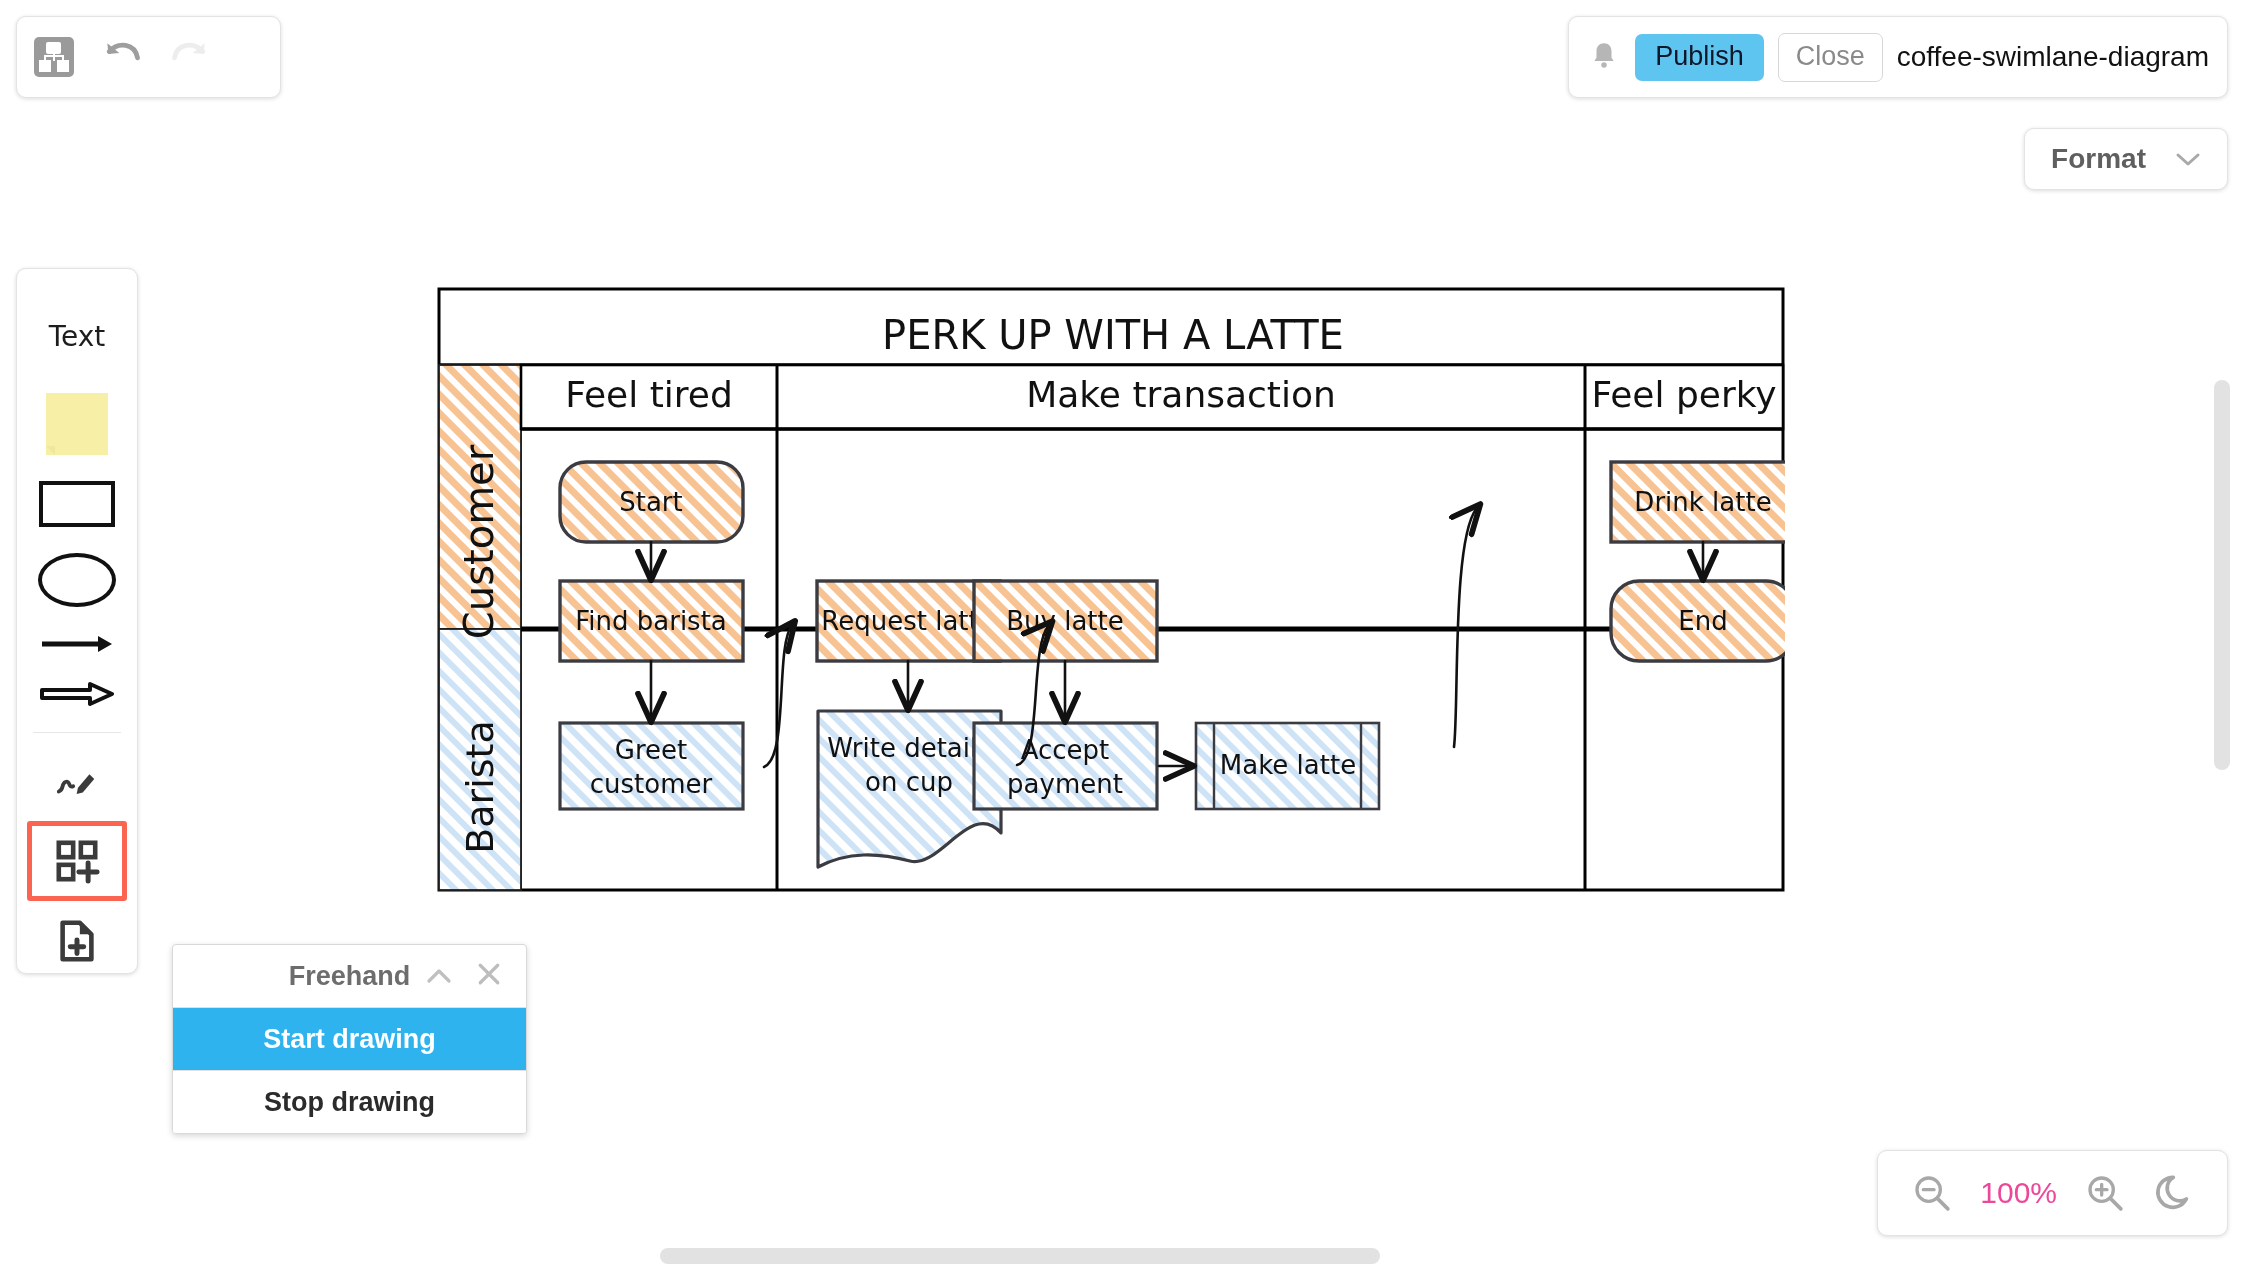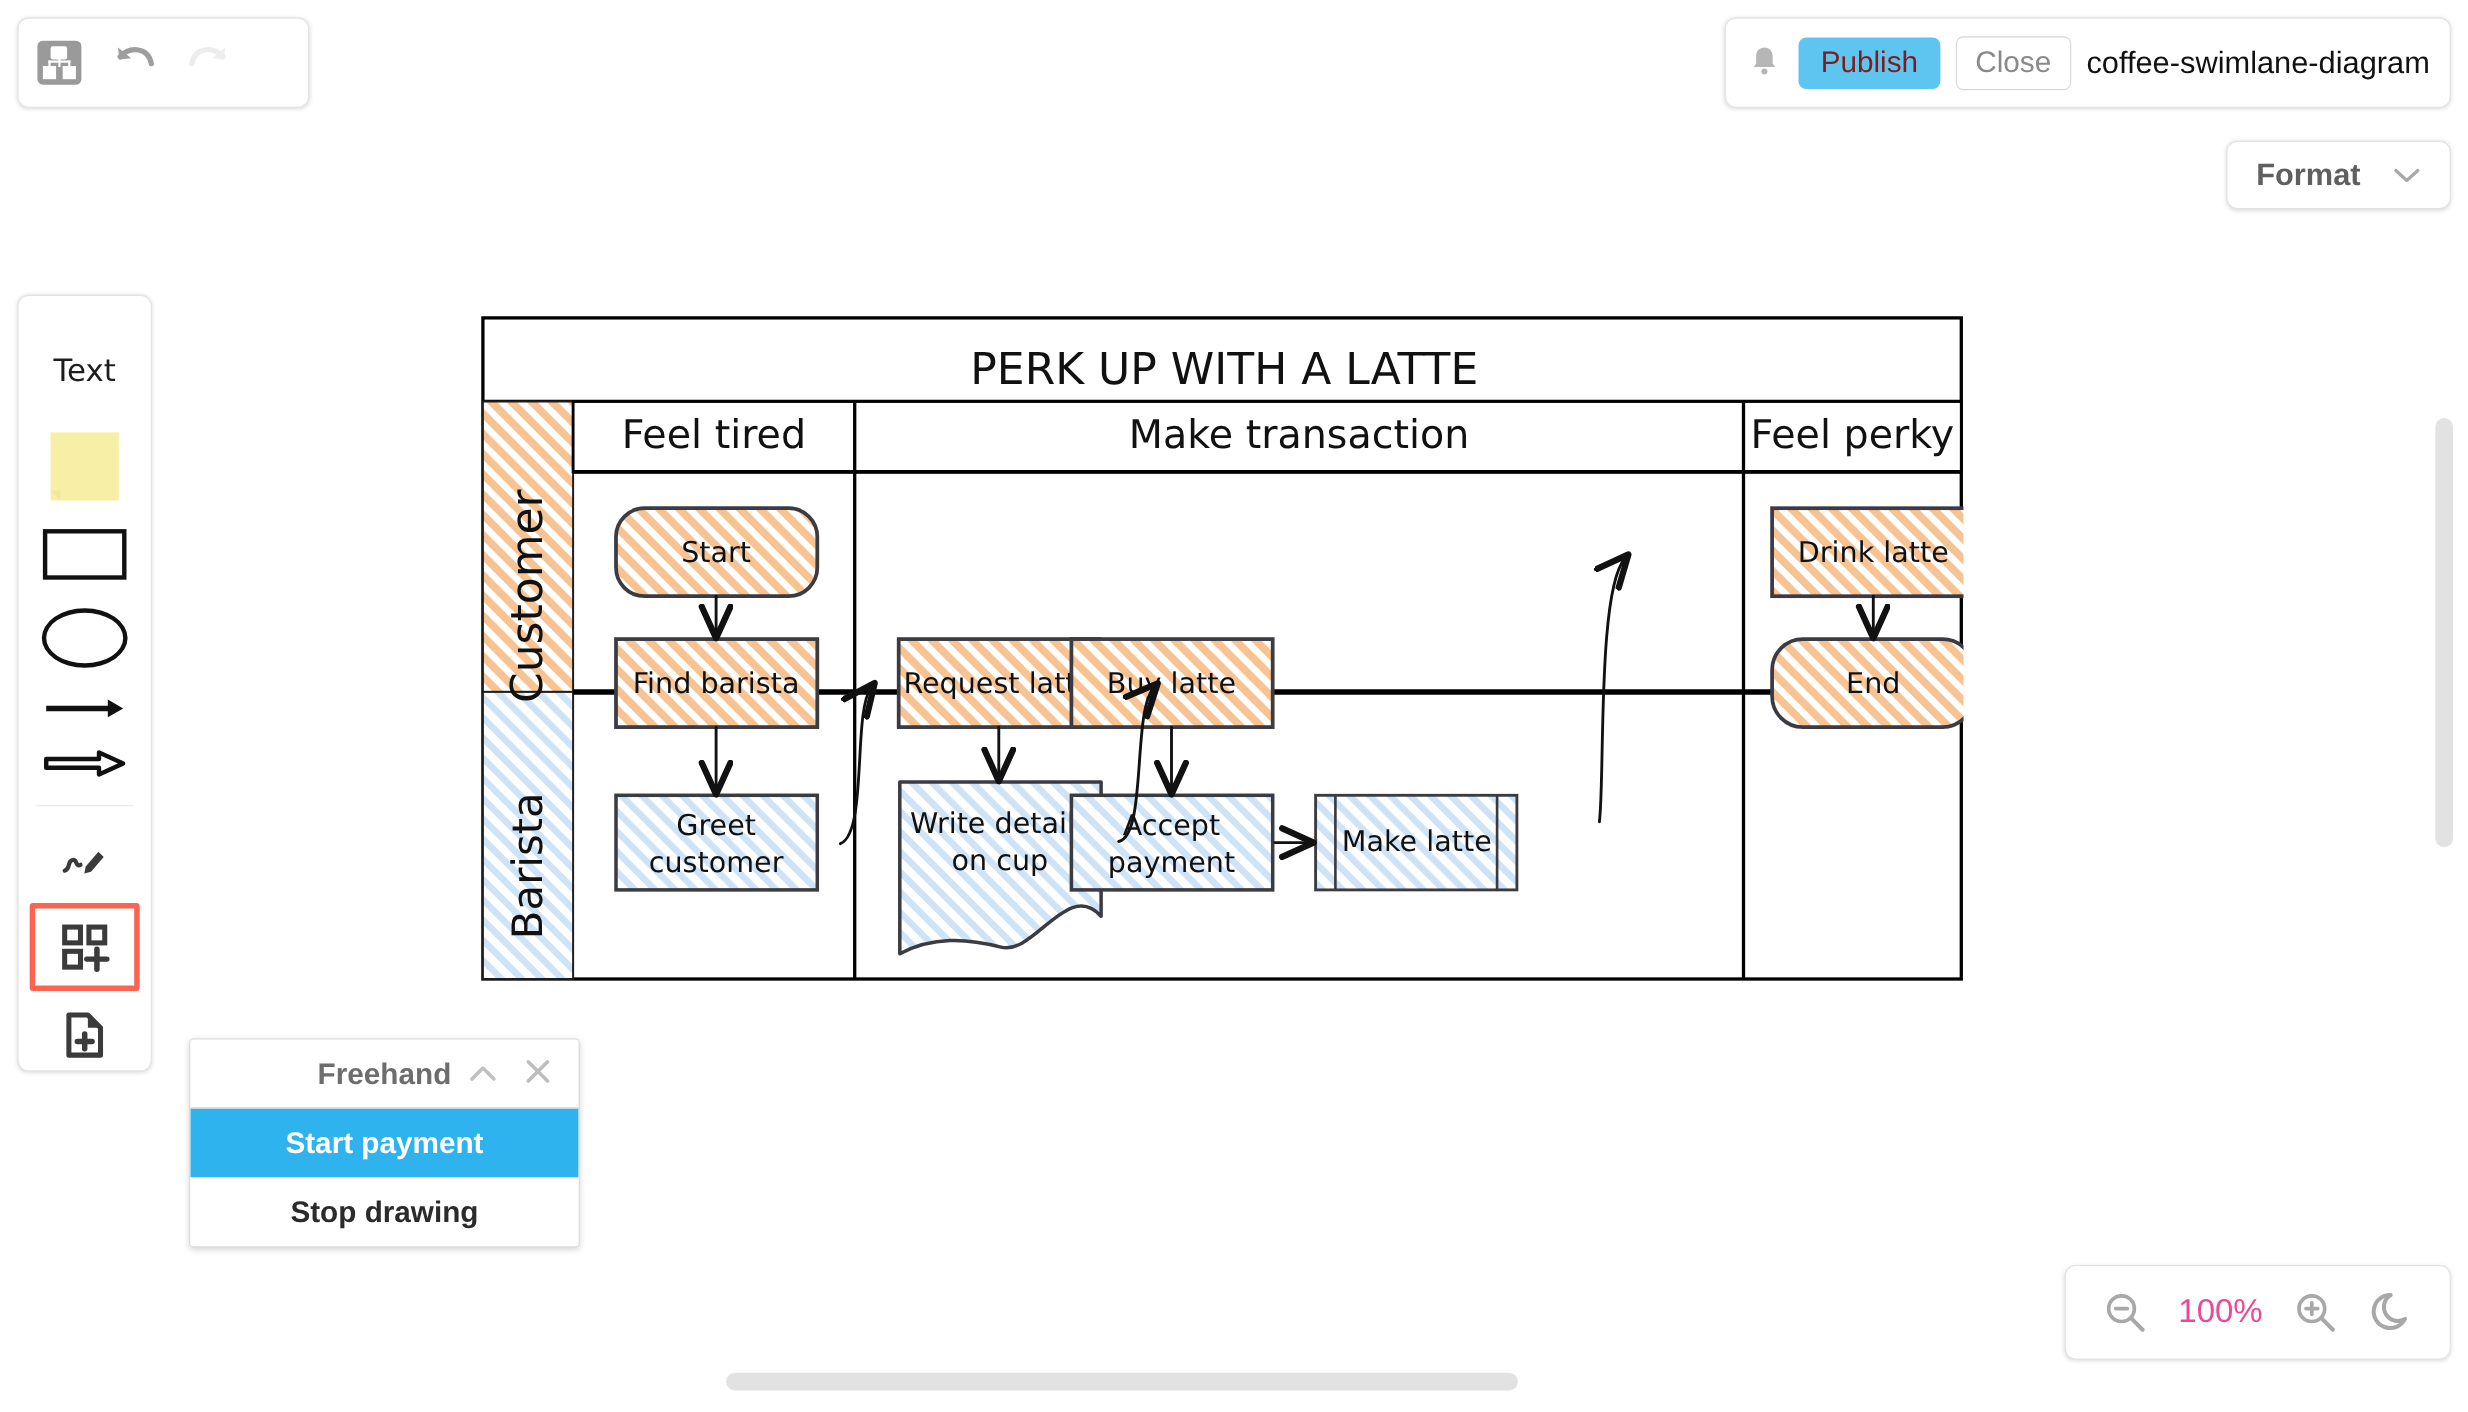--- a/index.html
+++ b/index.html
@@ -28,21 +28,21 @@
        linear-gradient(#fff,#fff) right top/12px 12px no-repeat;}
   .logo-stem{position:absolute;left:19px;top:16px;width:2px;height:8px;background:#fff;}
   .logo-bar{position:absolute;left:10px;top:18px;width:20px;height:2px;background:#fff;}
   .logo-d1{position:absolute;left:10px;top:18px;width:2px;height:6px;background:#fff;}
   .logo-d2{position:absolute;left:28px;top:18px;width:2px;height:6px;background:#fff;}
 
   
   #header{right:16px;top:16px;height:82px;display:flex;align-items:center;padding:0 18px;gap:14px;}
   #header .bell{width:34px;height:34px;display:flex;align-items:center;justify-content:center;cursor:pointer;}
   .btn-publish{
-    background:#5ec5f0;color:#7f1d1d;border:none;border-radius:7px;
+    background:#5ec5f0;color:#0f172a;border:none;border-radius:7px;
     font-size:27px;padding:9px 20px 11px;cursor:pointer;line-height:1;
     font-family:"Liberation Sans",sans-serif;
   }
   .btn-close{
     background:#fff;color:#8a8a8a;border:1px solid #d8d8d8;border-radius:7px;
     font-size:27px;padding:9px 17px 11px;cursor:pointer;line-height:1;
     font-family:"Liberation Sans",sans-serif;
     text-align:center;
   }
   #file-name{font-size:28px;color:#111;white-space:nowrap;}
@@ -315,21 +315,21 @@
 <div id="freehand" class="panel">
   <div id="fh-head">
     <span id="fh-title">Freehand</span>
     <svg id="fh-collapse" viewBox="0 0 24 24">
       <path d="M4 16 L12 8 L20 16" stroke="#c0c0c0" stroke-width="2.6" fill="none" stroke-linecap="round" stroke-linejoin="round"></path>
     </svg>
     <svg id="fh-close" viewBox="0 0 24 24">
       <path d="M5 5 L19 19 M19 5 L5 19" stroke="#bdbdbd" stroke-width="2.6" stroke-linecap="round"></path>
     </svg>
   </div>
-  <div class="fh-btn fh-start">Start payment</div>
+  <div class="fh-btn fh-start">Start drawing</div>
   <div class="fh-btn fh-stop">Stop drawing</div>
 </div>
 
 <div id="zoombar" class="panel">
   <svg class="z-ic" viewBox="0 0 24 24">
     <circle cx="10" cy="10" r="7" fill="none" stroke="#a8a8a8" stroke-width="2"></circle>
     <path d="M15.2 15.2 L21.5 21.5" stroke="#a8a8a8" stroke-width="2.2" stroke-linecap="round"></path>
     <path d="M6.8 10 h6.4" stroke="#a8a8a8" stroke-width="2" stroke-linecap="round"></path>
   </svg>
   <span id="zoom-level">100%</span>

